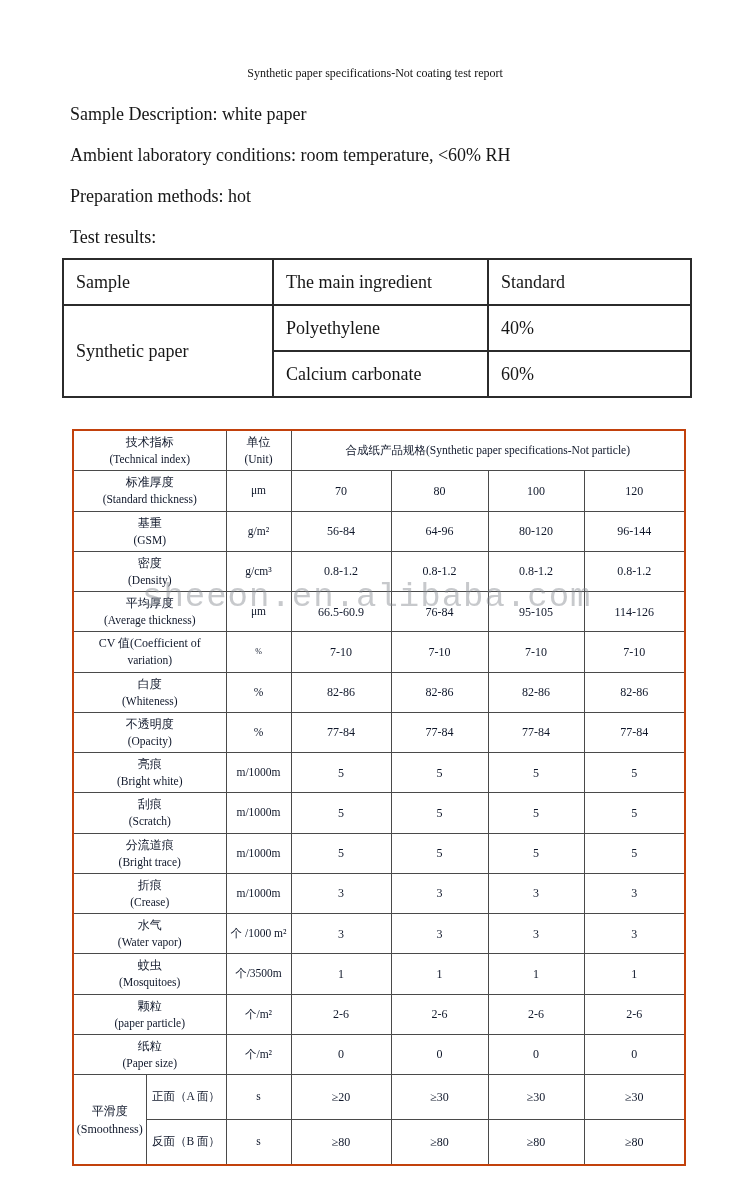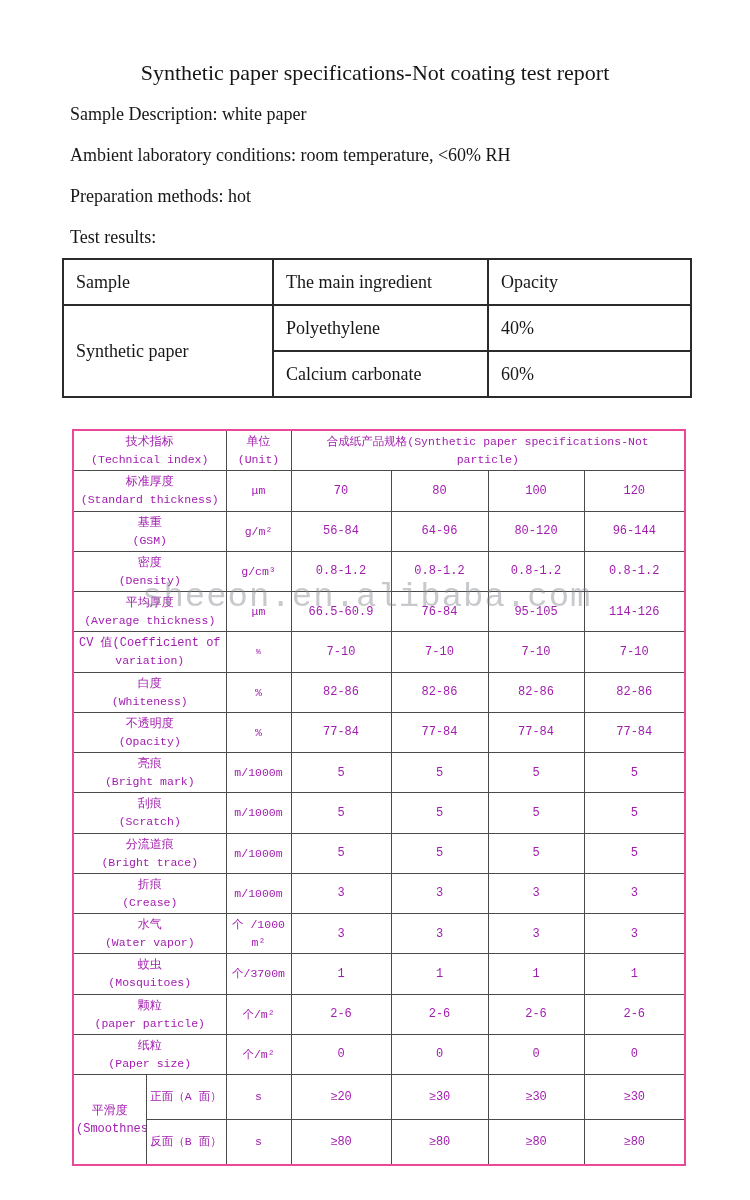--- a/index.html
+++ b/index.html
@@ -7,21 +7,21 @@
   body {
     width: 750px; height: 1200px;
     position: relative;
     font-family: "Liberation Serif", "DejaVu Serif", serif;
     color: #161616;
     overflow: hidden;
   }
   .doc-title {
     padding-top: 62px;
     text-align: center;
-    font-size: 22px;
+    font-size: 12px;
     line-height: 22px;
   }
   .doc-line {
     margin: 19px 0 0 70px;
     font-size: 18px;
     line-height: 22px;
   }
   
   table.ingredient {
     border-collapse: collapse;
@@ -37,23 +37,23 @@
     vertical-align: middle;
     height: 46px;
     padding: 0 12px;
   }
   
   table.spec {
     border-collapse: collapse;
     margin: 31px 0 0 72px;
     width: 612px;
     table-layout: fixed;
-    font-family: Liberation Mono, monospace;
-    color: #a21caf;
-    border: 2px solid #ec4899;
+    font-family: Liberation Serif, serif;
+    color: #0f172a;
+    border: 2px solid #c2410c;
   }
   table.spec td, table.spec th {
     border: 1px solid #4a4a4a;
     font-weight: normal;
     text-align: center;
     vertical-align: middle;
     padding: 2px 3px;
     font-size: 11.5px;
     line-height: 1.5;
     height: 40px;
@@ -91,21 +91,21 @@
 <table class="ingredient">
   <colgroup>
     <col style="width:210px">
       <col style="width:215px">
       <col style="width:203px">
   </colgroup>
   <tbody>
       <tr>
     <th>Sample</th>
     <th>The main ingredient</th>
-    <th>Opacity</th>
+    <th>Standard</th>
   </tr>
   <tr>
     <td rowspan="2">Synthetic paper</td>
     <td>Polyethylene</td>
     <td>40%</td>
   </tr>
   <tr>
     <td>Calcium carbonate</td>
     <td>60%</td>
   </tr>
@@ -209,21 +209,21 @@
         </td>
         <td class="unit-cell">%</td>
         <td class="value-cell">77-84</td>
         <td class="value-cell">77-84</td>
         <td class="value-cell">77-84</td>
         <td class="value-cell">77-84</td>
       </tr>
       <tr class="spec-row">
         <td class="label-cell" colspan="2">
           <div class="zh">亮痕</div>
-          <div class="en">(Bright mark)</div>
+          <div class="en">(Bright white)</div>
         </td>
         <td class="unit-cell">m/1000m</td>
         <td class="value-cell">5</td>
         <td class="value-cell">5</td>
         <td class="value-cell">5</td>
         <td class="value-cell">5</td>
       </tr>
       <tr class="spec-row">
         <td class="label-cell" colspan="2">
           <div class="zh">刮痕</div>
@@ -266,21 +266,21 @@
         <td class="value-cell">3</td>
         <td class="value-cell">3</td>
         <td class="value-cell">3</td>
         <td class="value-cell">3</td>
       </tr>
       <tr class="spec-row">
         <td class="label-cell" colspan="2">
           <div class="zh">蚊虫</div>
           <div class="en">(Mosquitoes)</div>
         </td>
-        <td class="unit-cell">个/3700m</td>
+        <td class="unit-cell">个/3500m</td>
         <td class="value-cell">1</td>
         <td class="value-cell">1</td>
         <td class="value-cell">1</td>
         <td class="value-cell">1</td>
       </tr>
       <tr class="spec-row">
         <td class="label-cell" colspan="2">
           <div class="zh">颗粒</div>
           <div class="en">(paper particle)</div>
         </td>

